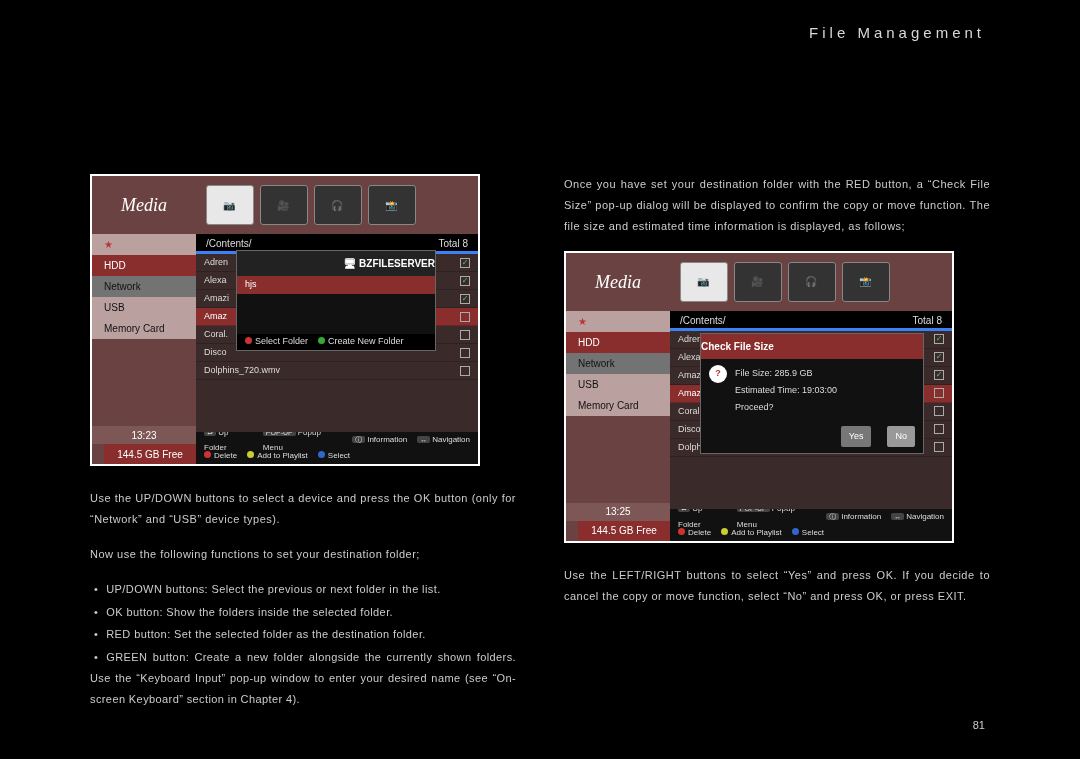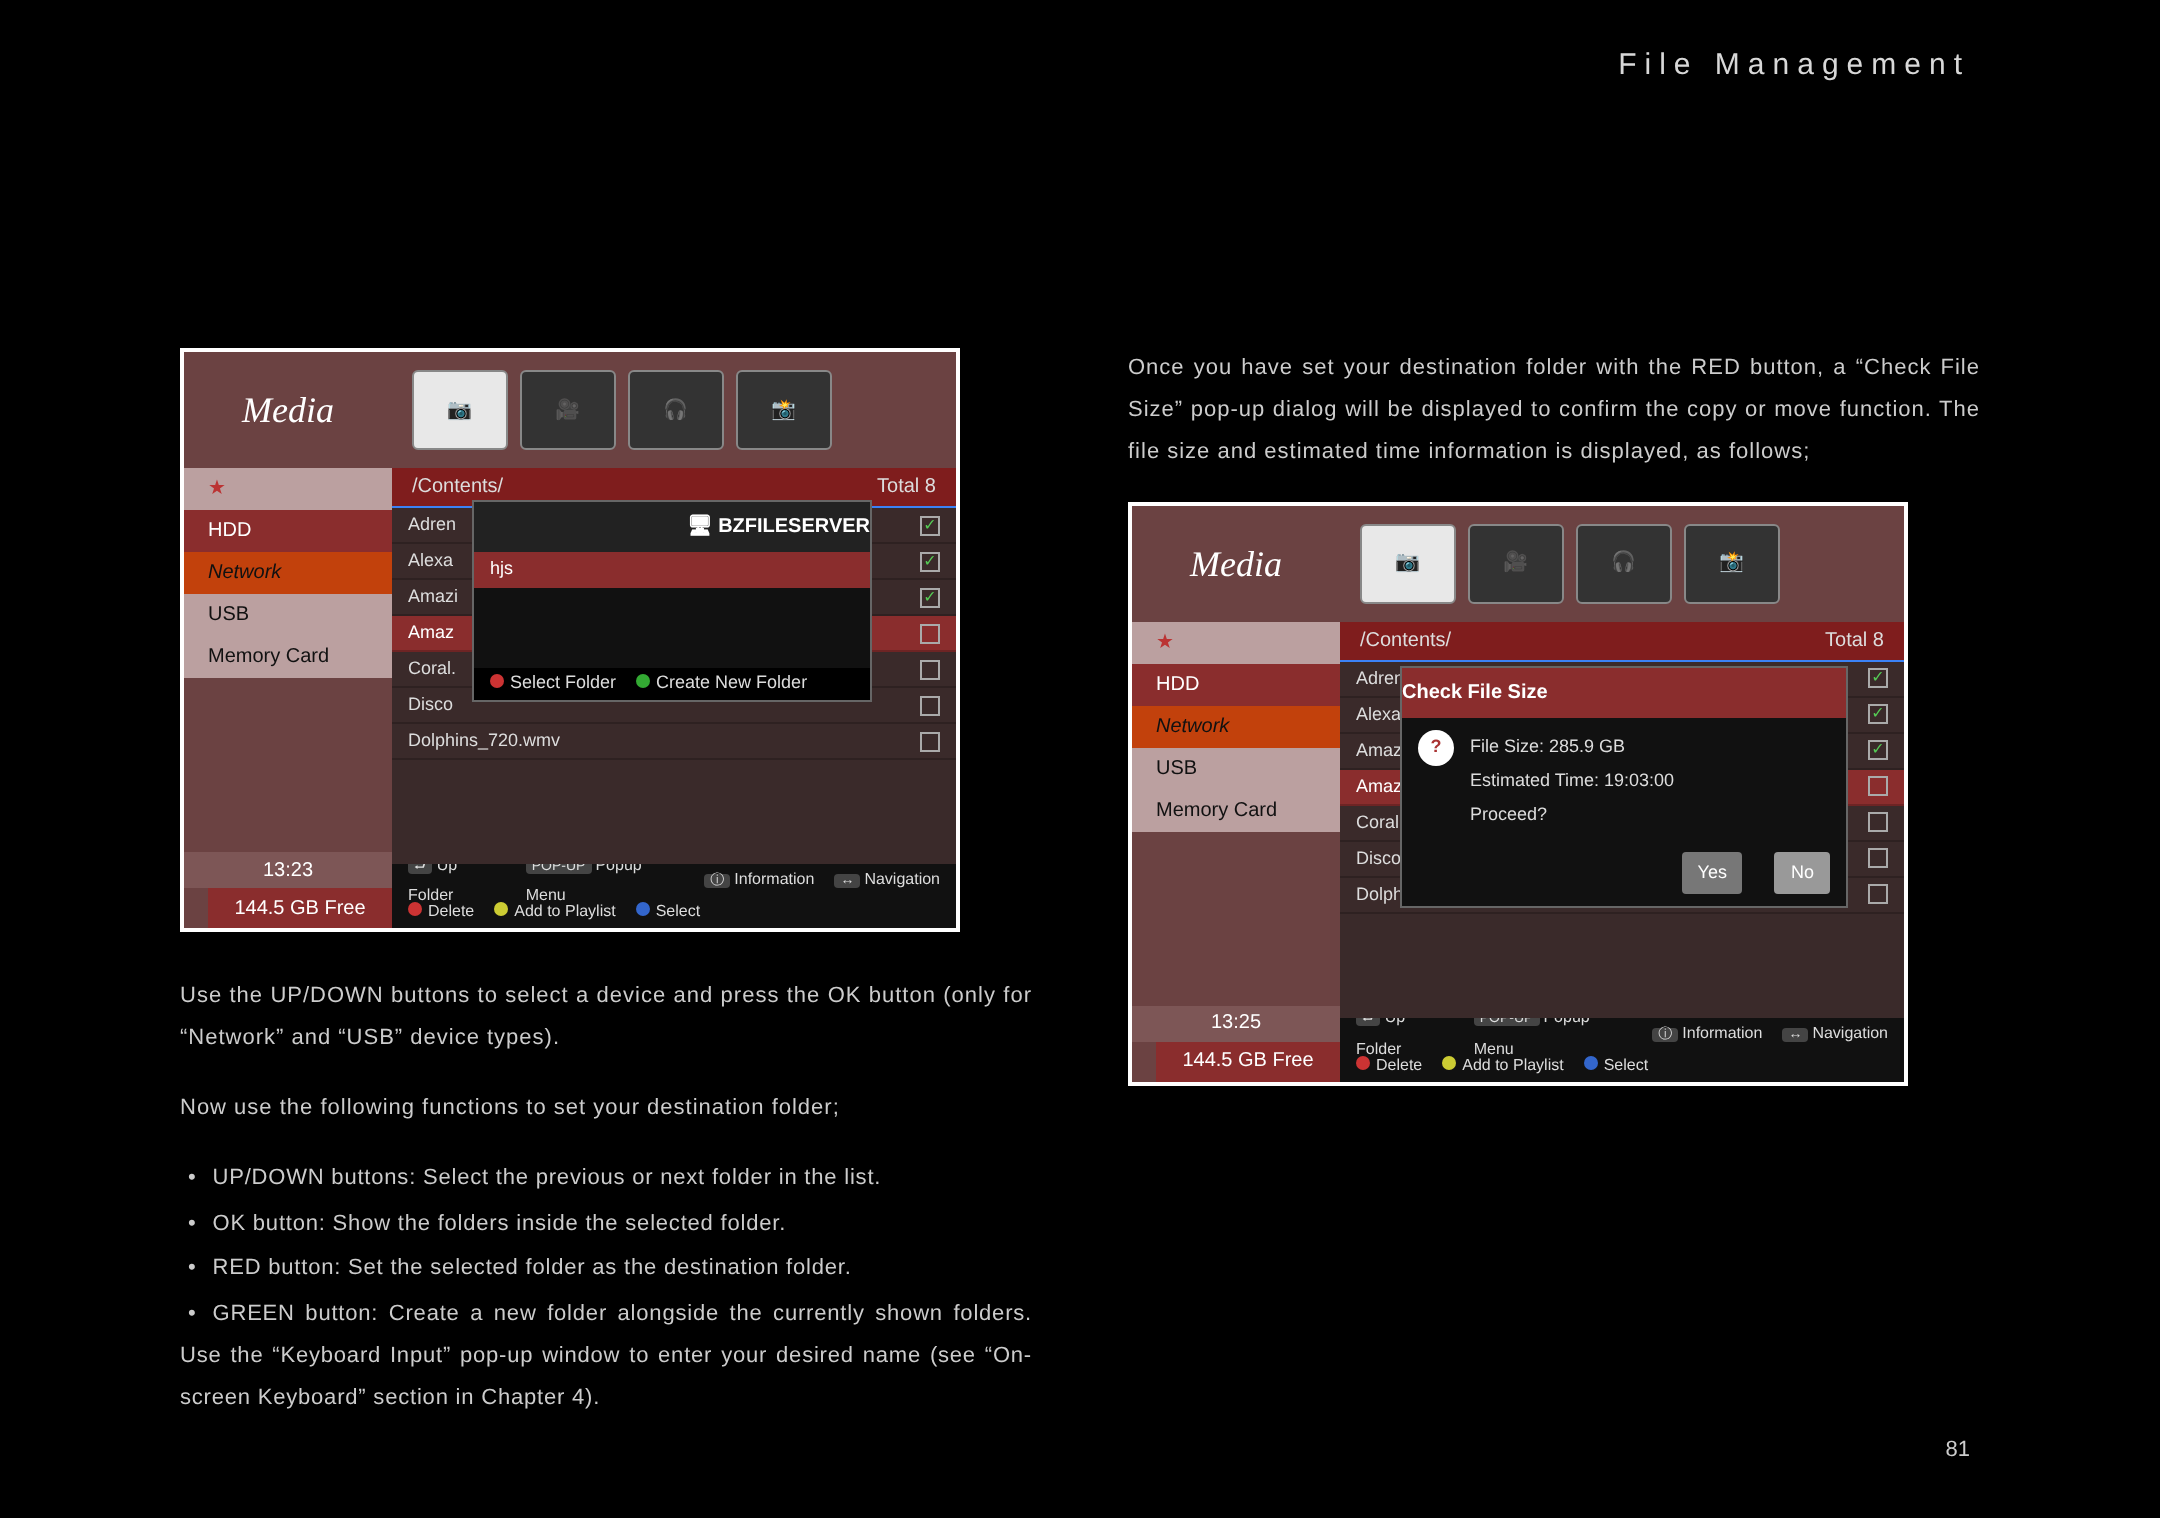--- a/index.html
+++ b/index.html
@@ -83,28 +83,28 @@
     display:flex; align-items:center; justify-content:center; color:#999;
   }
   .icon-box.sel { background:#e8e8e8; color:#444; }
   .shot-body { display:flex; height: calc(100% - 58px); }
   .shot-side {
     width: 104px; background:#6b4242; display:flex; flex-direction:column;
   }
   .side-row { height: 21px; display:flex; align-items:center; padding-left:12px; font-size:10px; color:#111; }
   .side-row.star { background:#bba0a0; color:#b33; }
   .side-row.hdd  { background:#8a2d2d; color:#fff; }
-  .side-row.net  { background:#c2410c;font-style:italic; }
+  .side-row.net  { background:#737373; }
   .side-row.usb  { background:#bba0a0; }
   .side-row.mc   { background:#bba0a0; }
   .side-spacer { flex:1; background:#6b4242; }
   .side-time { height:18px; background:#7d5656; color:#fff; font-size:10px; display:flex; align-items:center; justify-content:center; }
   .side-free { height:20px; background:#8a2d2d; color:#fff; font-size:10px; display:flex; align-items:center; justify-content:center; padding:0 4px;margin-left:12px; }
   .shot-main { flex:1; background:#2d2020; display:flex; flex-direction:column; }
-  .path-row { background:#7f1d1d; height:20px; display:flex; align-items:flex-start; justify-content:space-between; padding:0 10px; border-bottom:1px solid #3b82f6; }
+  .path-row { background:#000000; height:20px; display:flex; align-items:flex-start; justify-content:space-between; padding:0 10px; border-bottom:3px solid #3b82f6; }
   .list-area { flex:1; position:relative; background:#3a2a2a; }
   .list-row { height:18px; display:flex; align-items:center; padding-left:8px; font-size:9px; border-bottom:1px solid rgba(0,0,0,0.2); justify-content:space-between; padding-right:8px;}
   .list-row.sel { background:#8a2d2d; color:#fff; }
   .list-row .chk { width:10px; height:10px; border:1px solid #aaa; }
   .list-row .chk.on::after { content:"✓"; color:#5c5; font-size:8px; display:block; text-align:center; line-height:8px;}
   .bottom-hints { background:#111; display:flex; flex-direction:column; font-size:8px; }
   .hint-row { display:flex; gap:10px; align-items:center; padding:2px 8px; height:16px; }
   .dot { width:7px; height:7px; border-radius:50%; display:inline-block; margin-right:3px; }
   .dot.red{background:#c33;} .dot.green{background:#3a3;} .dot.yellow{background:#cc3;} .dot.blue{background:#36c;}
   .tag { background:#444; border-radius:2px; padding:0 3px; font-size:7px; margin-right:2px;}
@@ -310,17 +310,18 @@
             <div class="hint-row">
               <span><span class="dot red"></span><span>Delete</span></span>
               <span><span class="dot yellow"></span><span>Add to Playlist</span></span>
               <span><span class="dot blue"></span><span>Select</span></span>
             </div>
           </div>
         </div>
       </div>
     </div>
 
+    <p>Use the LEFT/RIGHT buttons to select “Yes” and press OK.  If you decide to cancel the copy or move function, select “No” and press OK, or press EXIT.</p>
   </div>
 
 </div>
 
 <div class="page-num">81</div>
 
 </body></html>

